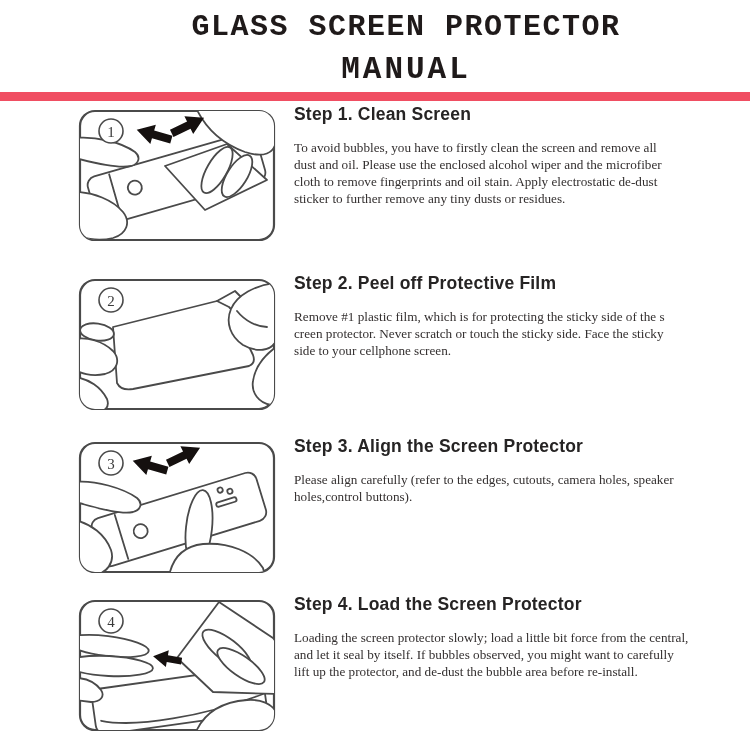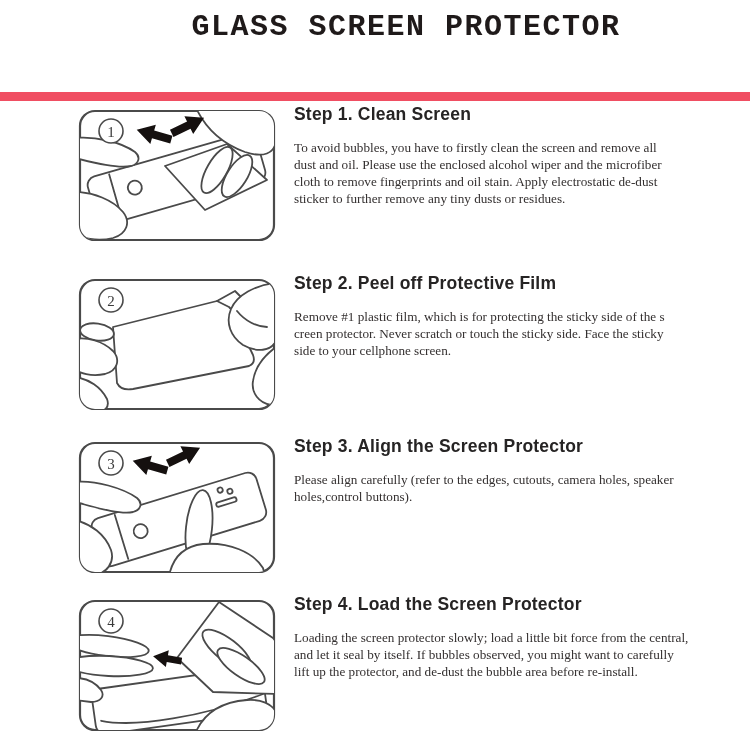--- a/index.html
+++ b/index.html
@@ -44,20 +44,21 @@
   svg{display:block;}
   text.num{font-family:"Liberation Serif",serif;font-size:15px;fill:#3a3a3a;}
 </style>
 </head>
 <body>
 
 <div class="page">
 
   <div class="title-block">
     <div class="title-line1">GLASS SCREEN PROTECTOR</div>
+    <div class="title-line2">MANUAL</div>
   </div>
 
   <div class="divider" style="background-color: rgb(240, 78, 98);"></div>
 
   <div class="step-row row-1">
     <svg class="illustration" viewBox="0 0 200 135">
       <defs>
           <clipPath id="c1">
             <rect x="3" y="3" width="194" height="129" rx="15"></rect>
           </clipPath>

